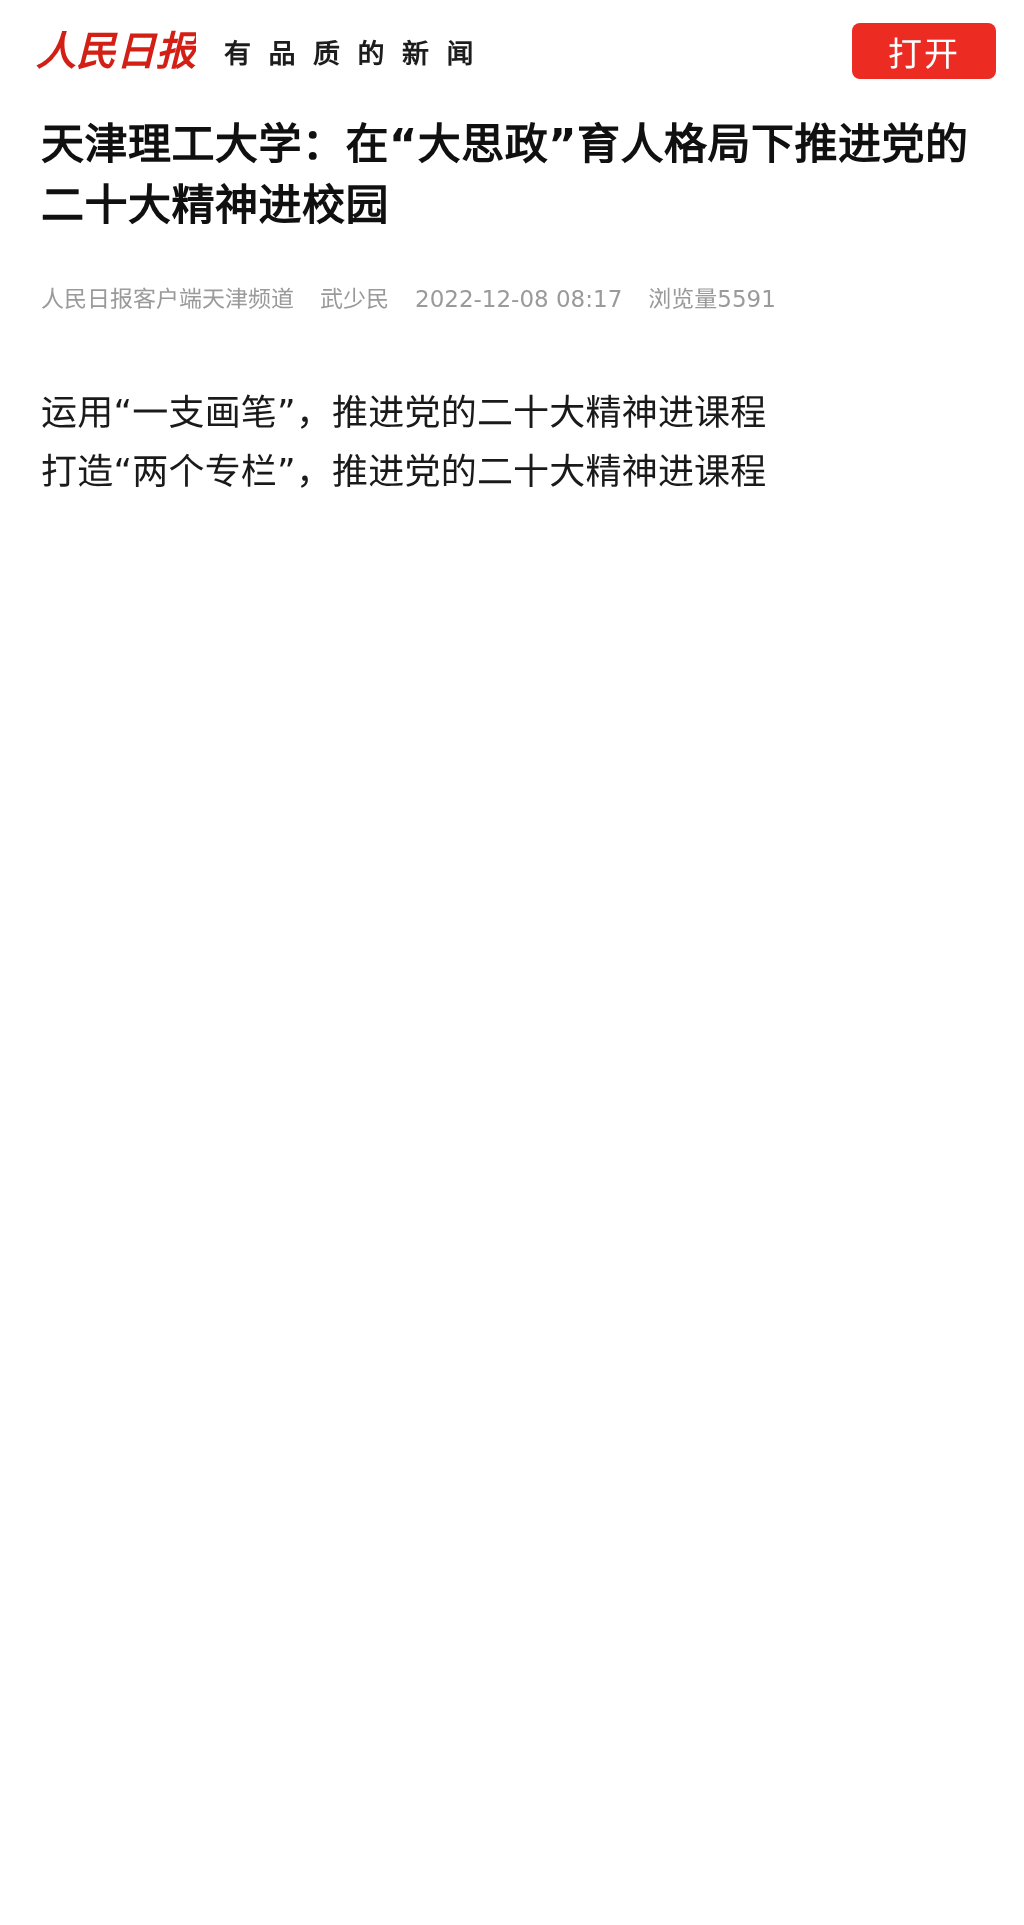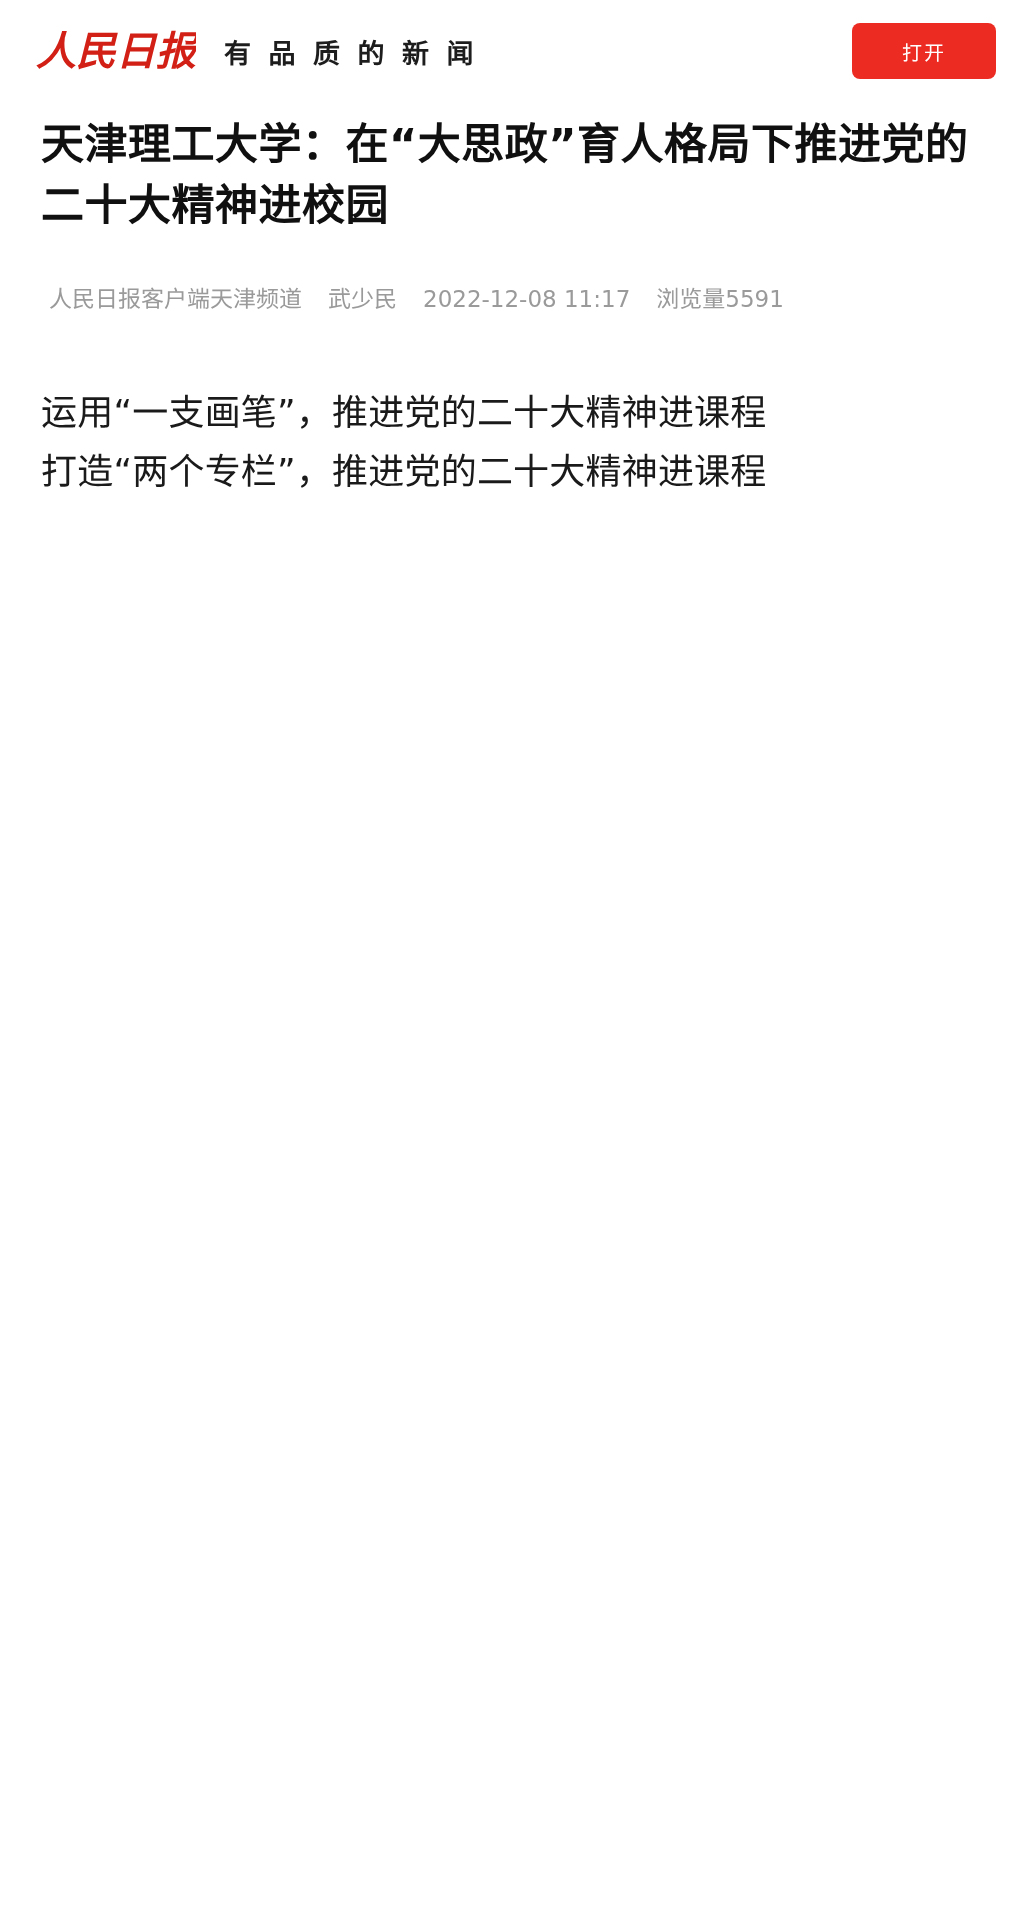--- a/index.html
+++ b/index.html
@@ -46,25 +46,25 @@
     flex: 1 1 auto;
   }
   .open-button {
     flex: 0 0 auto;
     background: #ec2b23;
     color: #ffffff;
     border: none;
     border-radius: 8px;
     width: 144px;
     height: 56px;
-    font-size: 20px;
+    font-size: 34px;
     letter-spacing: 2px;
     font-family: "DejaVu Sans", "Liberation Sans", sans-serif;
     cursor: pointer;
-    padding: 14px;
+    padding: 4px;
   }
 
   
   .article {
     padding: 0 41px;
     box-sizing: border-box;
   }
   .article-title {
     font-size: 43px;
     line-height: 1.42;
@@ -75,21 +75,20 @@
     font-family: "DejaVu Sans", "Liberation Sans", sans-serif;
   }
   .article-meta {
     margin-top: 44px;
     font-size: 23px;
     color: #9a9a9a;
     display: flex;
     align-items: baseline;
     flex-wrap: wrap;
     font-family: "DejaVu Sans", "Liberation Sans", sans-serif;
-    margin-left: 8px;
   }
   .article-meta span {
     white-space: nowrap;
   }
   .meta-source { margin-right: 26px; }
   .meta-author { margin-right: 26px; }
   .meta-date   { margin-right: 26px; }
   .meta-views  { margin-right: 0; }
 
   .article-body {
@@ -130,21 +129,21 @@
   <button class="open-button">打开</button>
 </div>
 
 <div class="article">
 
   <h1 class="article-title">天津理工大学：在“大思政”育人格局下推进党的二十大精神进校园</h1>
 
   <div class="article-meta">
     <span class="meta-source">人民日报客户端天津频道</span>
     <span class="meta-author">武少民</span>
-    <span class="meta-date">2022-12-08 11:17</span>
+    <span class="meta-date">2022-12-08 08:17</span>
     <span class="meta-views">浏览量5591</span>
   </div>
 
   <div class="article-body">
     <p>运用“一支画笔”，推进党的二十大精神进课程</p>
     <p>打造“两个专栏”，推进党的二十大精神进课程</p>
   </div>
 
 </div>
 

